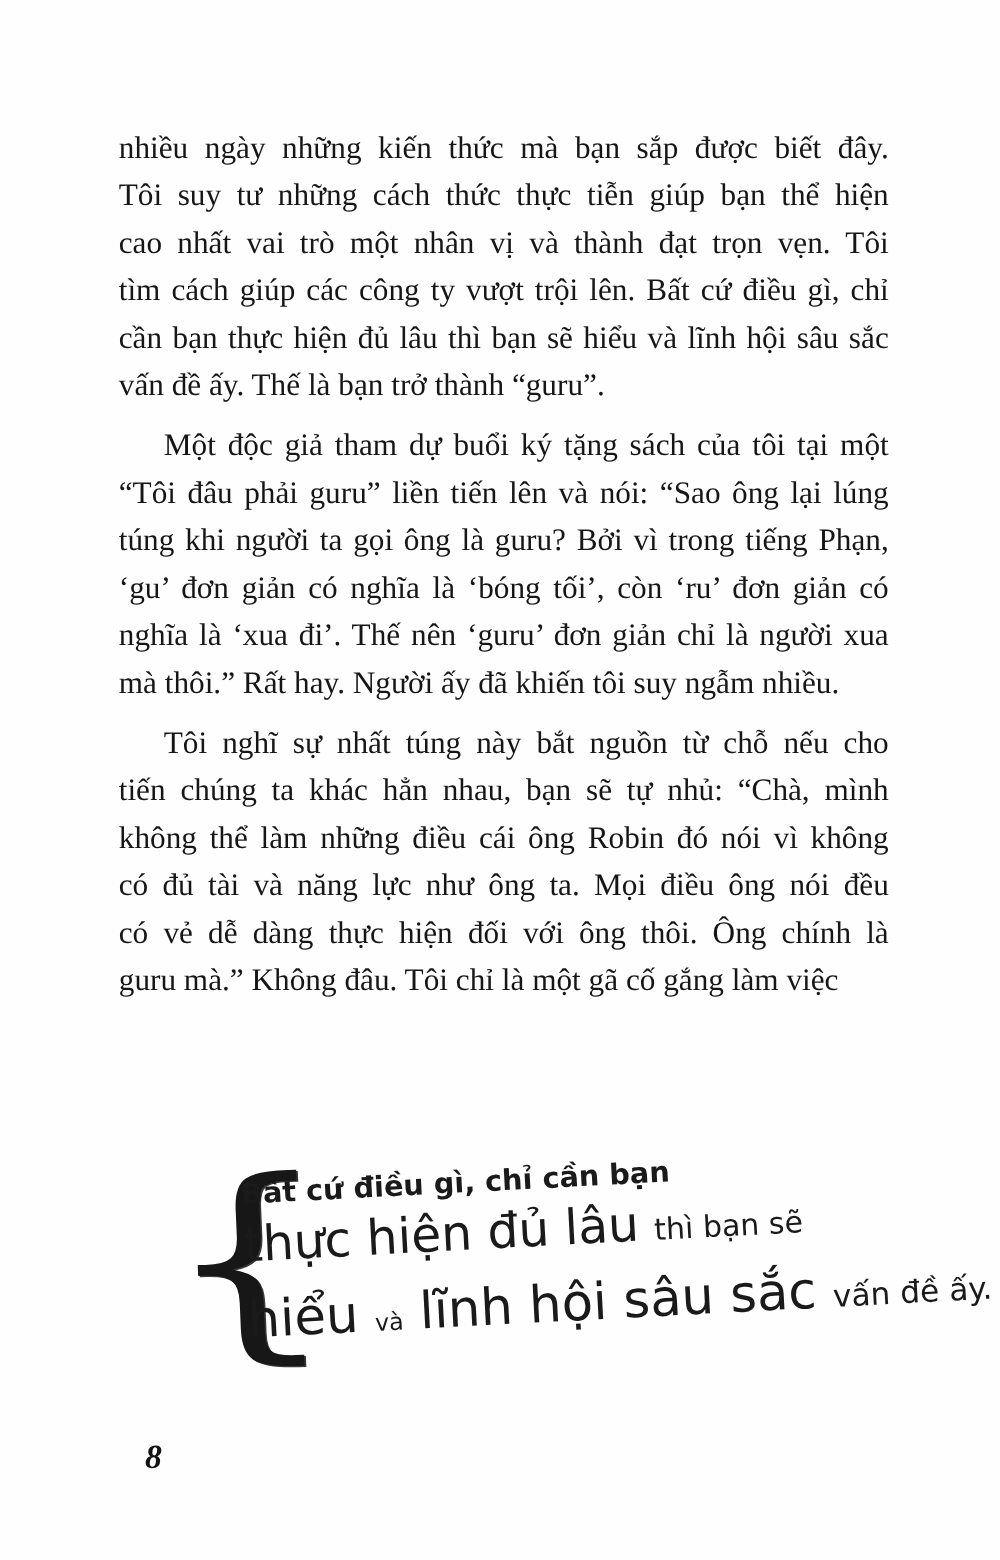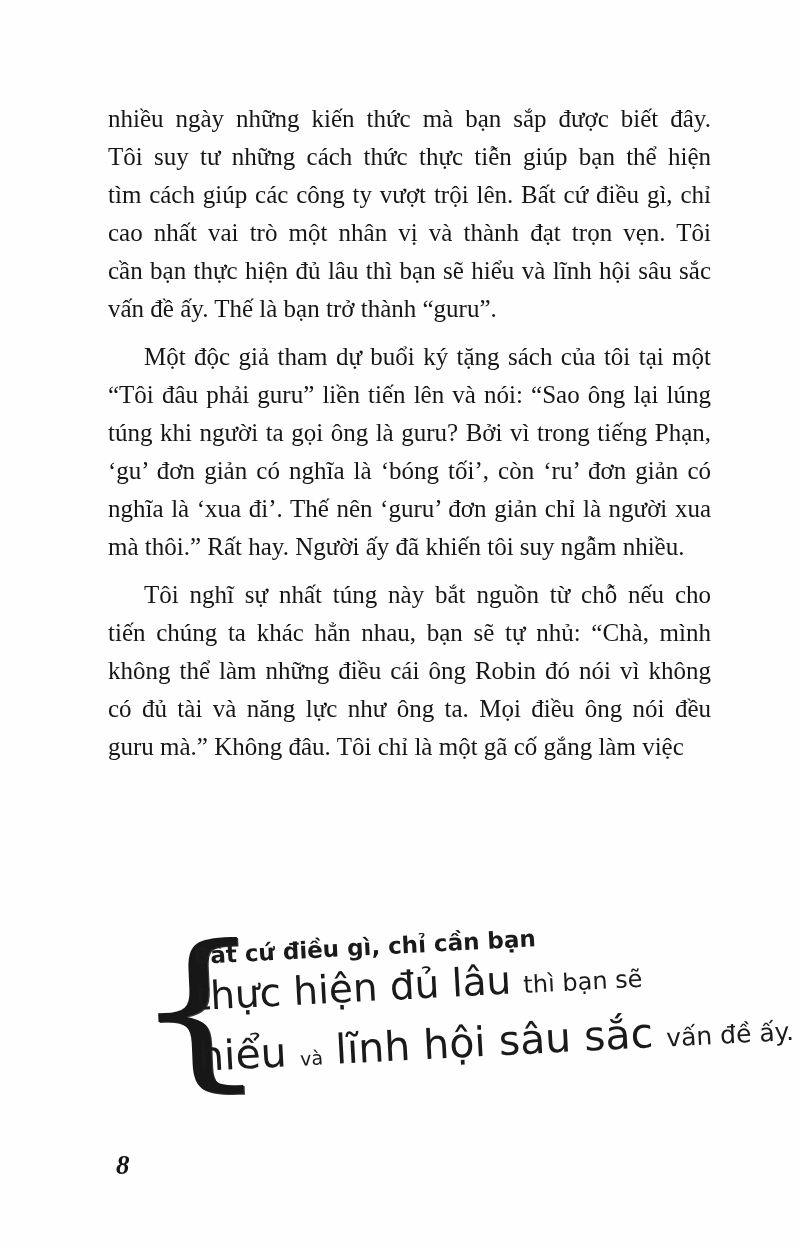--- a/index.html
+++ b/index.html
@@ -15,21 +15,21 @@
     background: #fefefe;
   }
   .text-block {
     position: absolute;
     left: 95px; top: 100px;
     width: 616px;
     color: #161616;
     font-size: 25px;
     line-height: 38px;
   }
-  .para { margin: 0 0 10px 13px; }
+  .para { margin: 0 0 10px 0; }
   .line {
     text-align: justify;
     text-align-last: justify;
     -moz-text-align-last: justify;
     white-space: normal;
   }
   .line.last { text-align-last: auto; -moz-text-align-last: auto; }
   .line.first { text-indent: 36px; }
 
   .pullquote {
@@ -79,38 +79,39 @@
 </style>
 </head>
 <body>
 
 <div class="page">
 
   <div class="text-block">
       <div class="para">
         <div class="line">nhiều ngày những kiến thức mà bạn sắp được biết đây.</div>
         <div class="line">Tôi suy tư những cách thức thực tiễn giúp bạn thể hiện</div>
+        <div class="line">cao nhất vai trò một nhân vị và thành đạt trọn vẹn. Tôi</div>
         <div class="line">tìm cách giúp các công ty vượt trội lên. Bất cứ điều gì, chỉ</div>
-        <div class="line">cao nhất vai trò một nhân vị và thành đạt trọn vẹn. Tôi</div>
         <div class="line">cần bạn thực hiện đủ lâu thì bạn sẽ hiểu và lĩnh hội sâu sắc</div>
         <div class="line last">vấn đề ấy. Thế là bạn trở thành “guru”.</div>
       </div>
       <div class="para">
         <div class="line first">Một độc giả tham dự buổi ký tặng sách của tôi tại một</div>
         <div class="line">“Tôi đâu phải guru” liền tiến lên và nói: “Sao ông lại lúng</div>
         <div class="line">túng khi người ta gọi ông là guru? Bởi vì trong tiếng Phạn,</div>
         <div class="line">‘gu’ đơn giản có nghĩa là ‘bóng tối’, còn ‘ru’ đơn giản có</div>
         <div class="line">nghĩa là ‘xua đi’. Thế nên ‘guru’ đơn giản chỉ là người xua</div>
         <div class="line last">mà thôi.” Rất hay. Người ấy đã khiến tôi suy ngẫm nhiều.</div>
       </div>
       <div class="para">
         <div class="line first">Tôi nghĩ sự nhất túng này bắt nguồn từ chỗ nếu cho</div>
         <div class="line">tiến chúng ta khác hẳn nhau, bạn sẽ tự nhủ: “Chà, mình</div>
         <div class="line">không thể làm những điều cái ông Robin đó nói vì không</div>
         <div class="line">có đủ tài và năng lực như ông ta. Mọi điều ông nói đều</div>
+        <div class="line">có vẻ dễ dàng thực hiện đối với ông thôi. Ông chính là</div>
         <div class="line last">guru mà.” Không đâu. Tôi chỉ là một gã cố gắng làm việc</div>
       </div>
     </div>
 
   <div class="pullquote">
     <span class="brace">{</span>
     <div class="pq-lines">
       <div class="pq-line1">
         <span>Bất cứ điều gì, chỉ cần bạn</span>
       </div>

